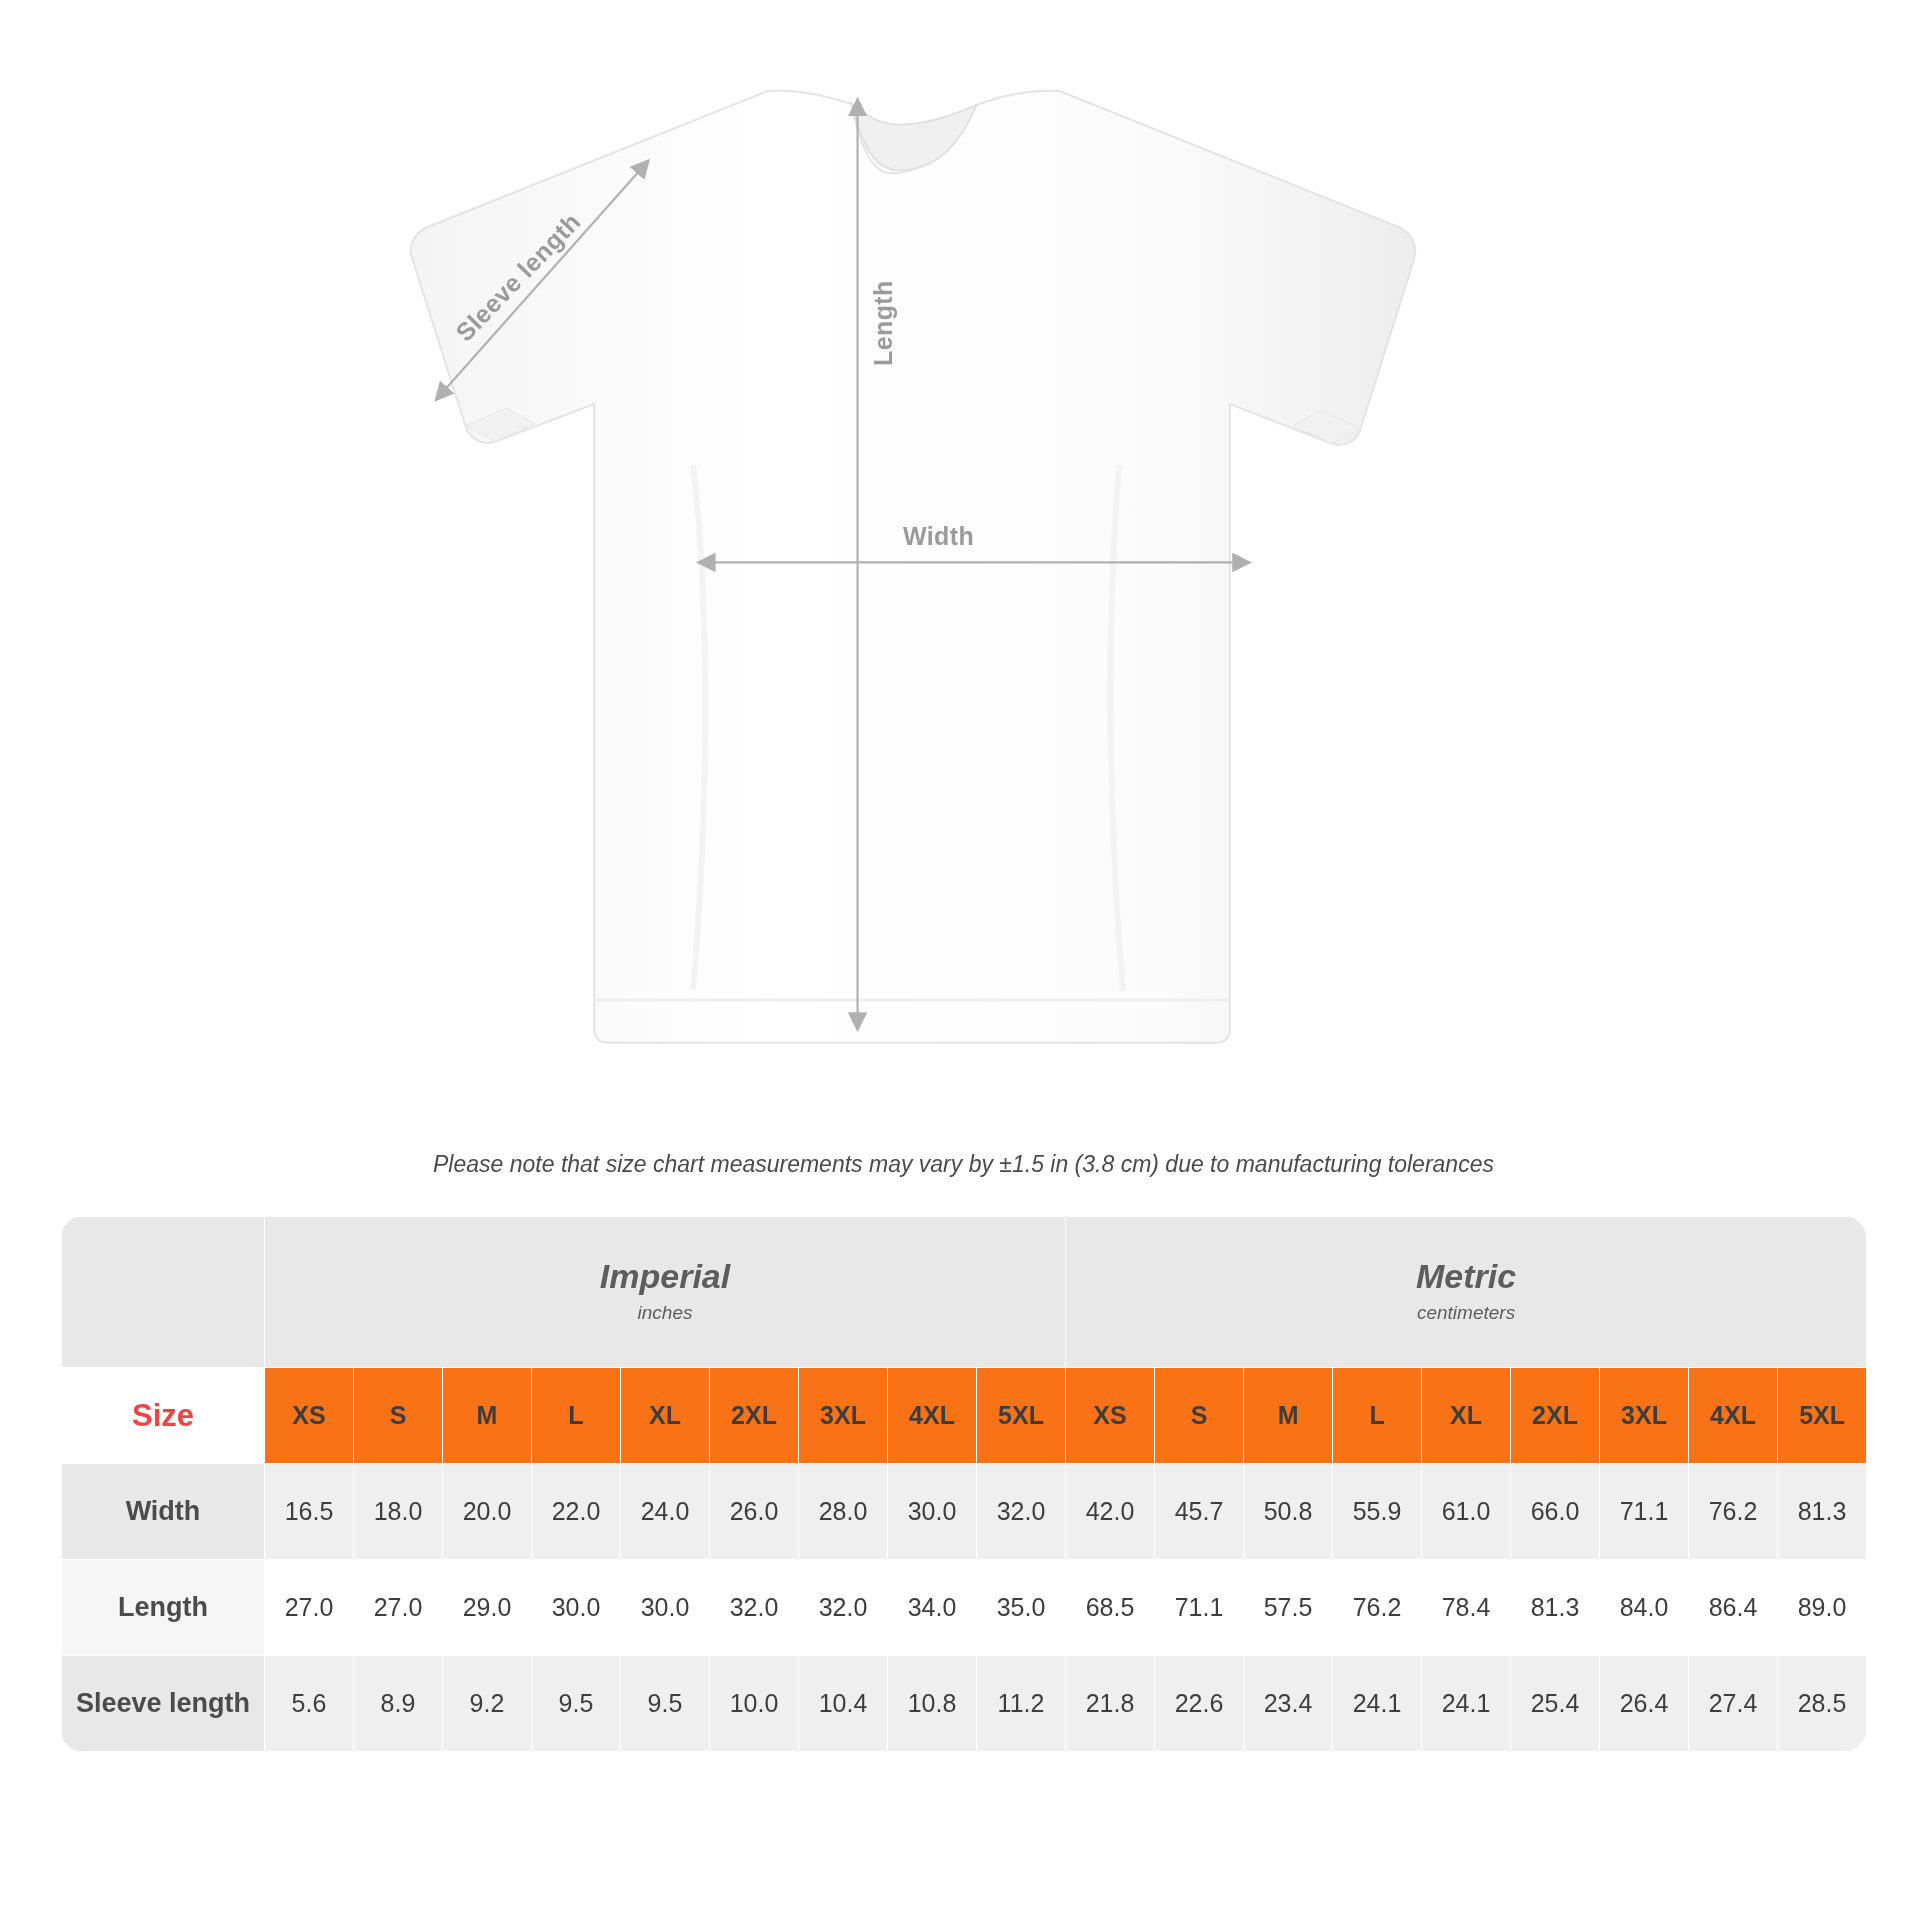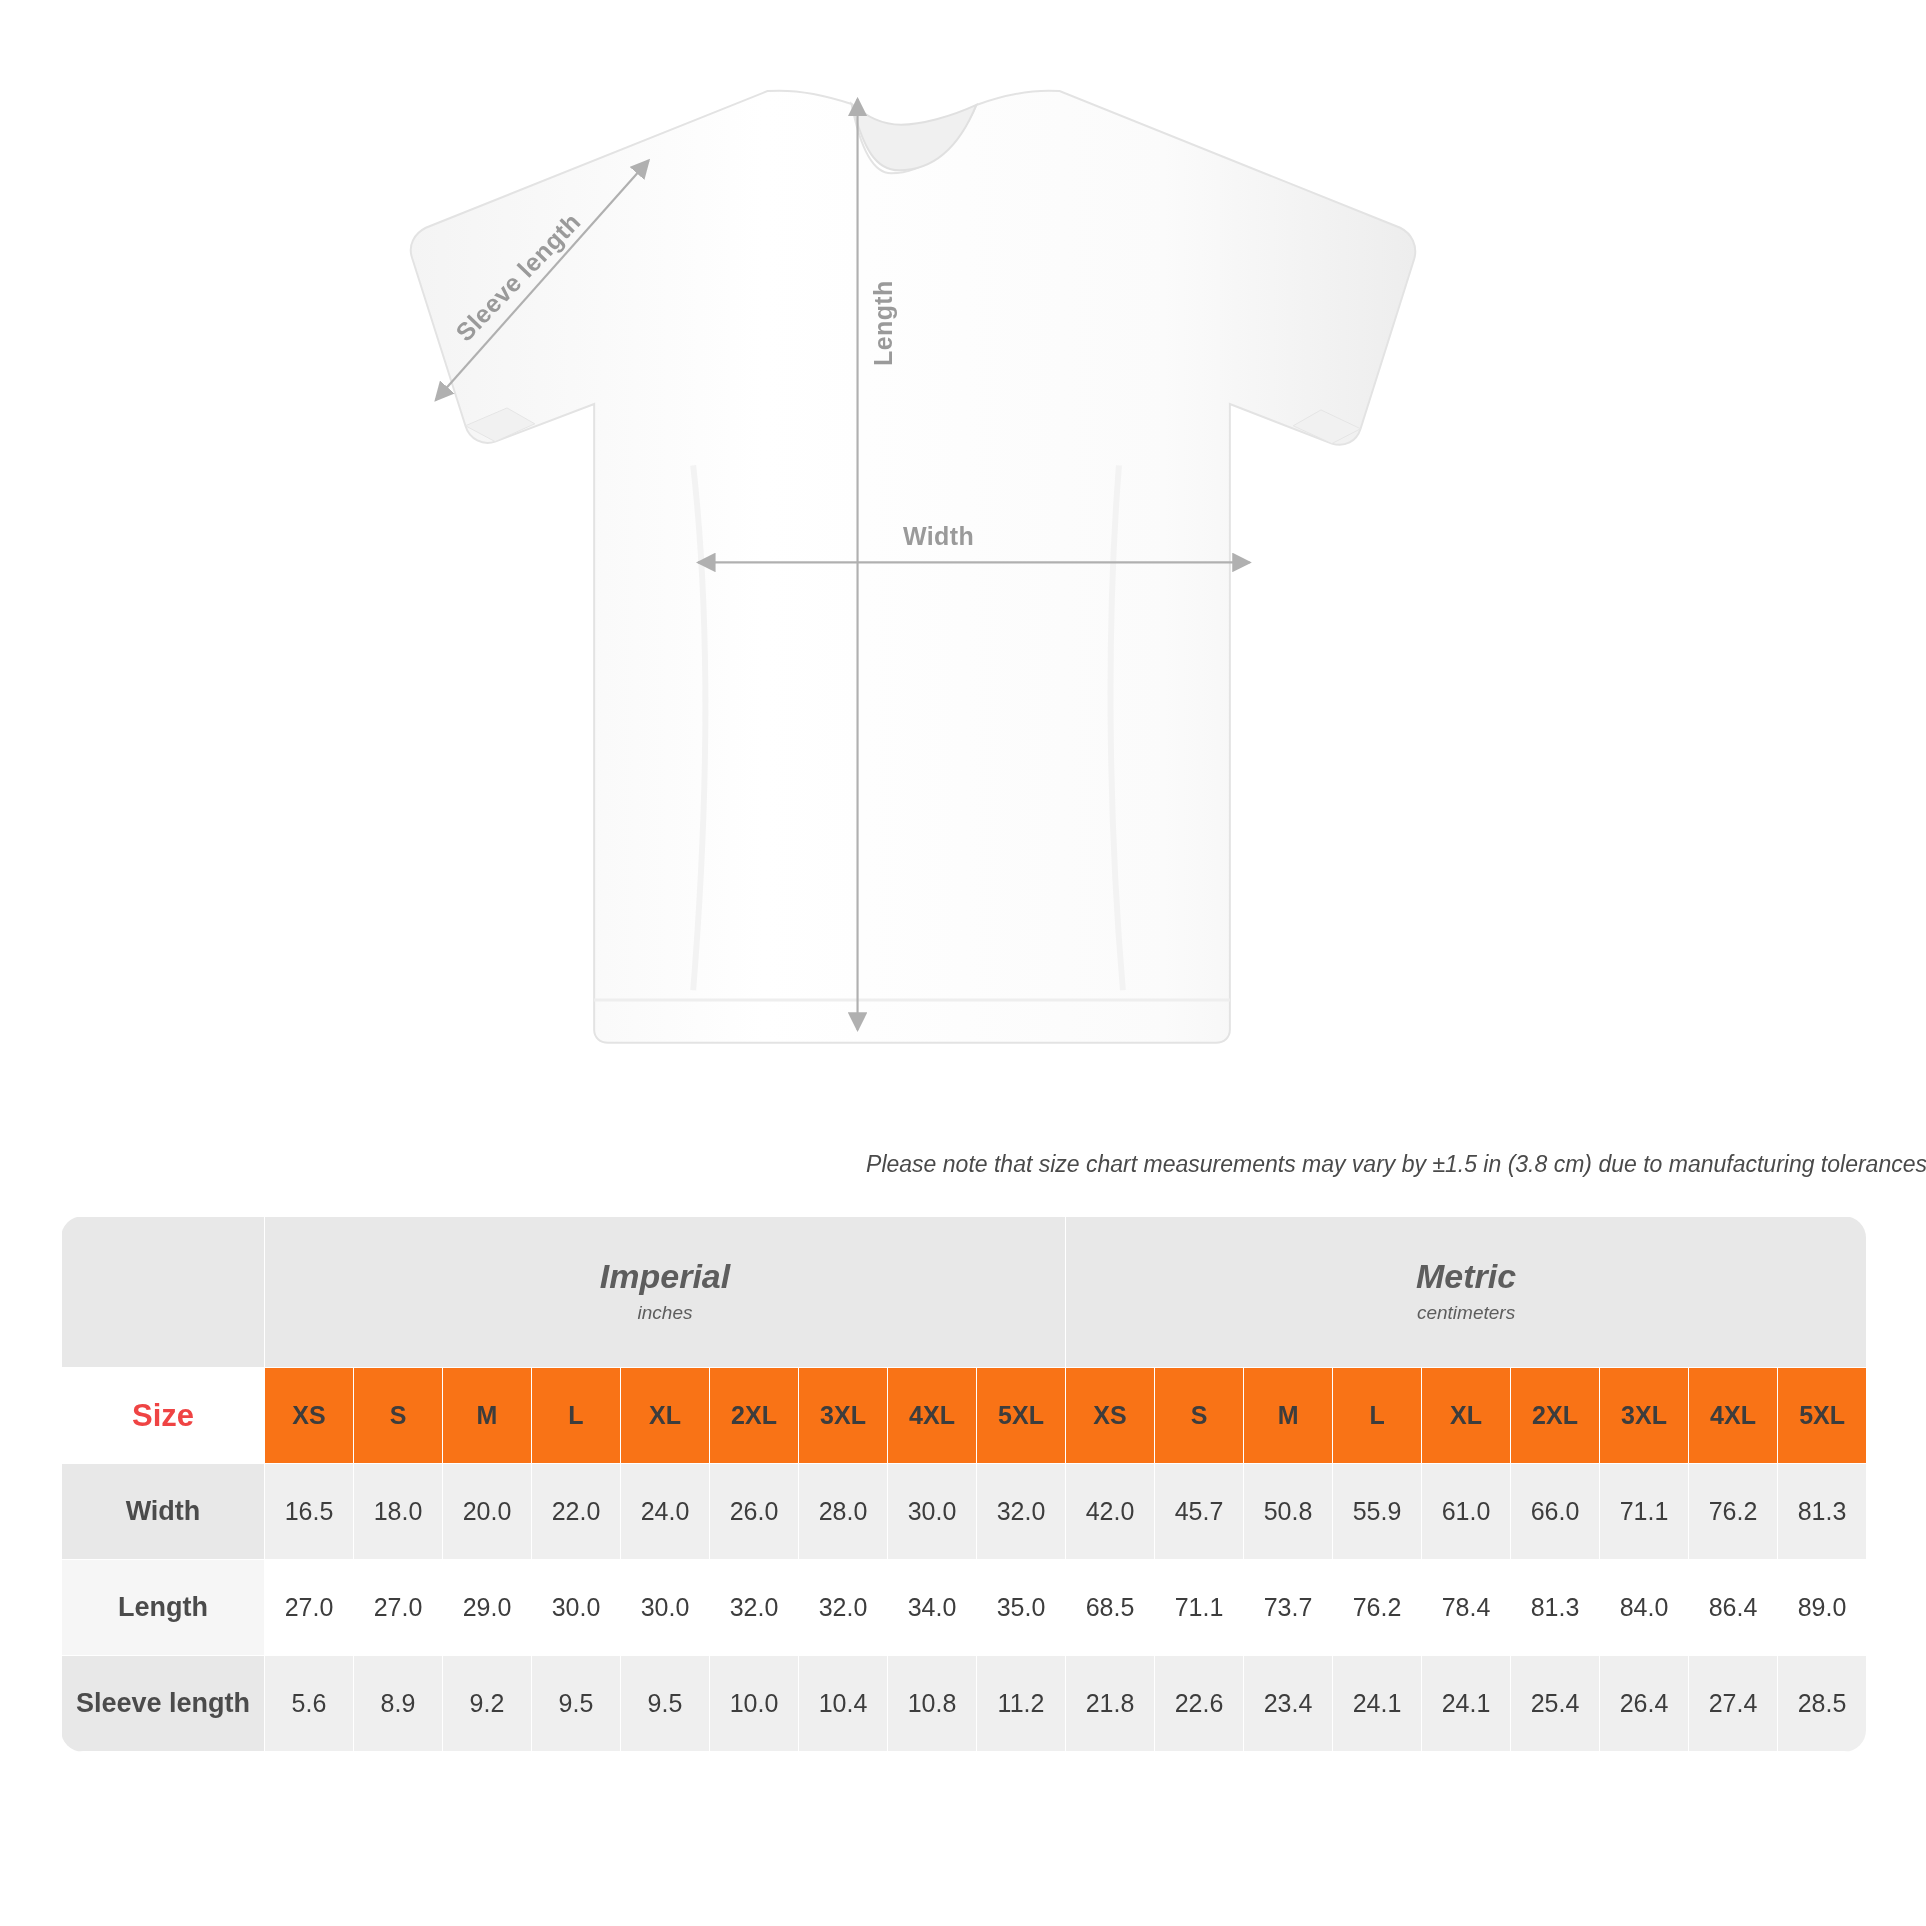--- a/index.html
+++ b/index.html
@@ -63,21 +63,20 @@
     font-size: 40px;
     font-weight: bold;
     color: #262626;
     margin: 0 0 22px 0;
   }
   .chart-note {
     font-size: 23px;
     font-style: italic;
     color: #4a4a4a;
     margin: 0;
-    text-align: right;
   }
 
   
   .table-wrap {
     margin: 38px 61px 0 61px;
     border-radius: 22px;
     overflow: hidden;
   }
   table.size-table {
     border-collapse: collapse;
@@ -281,21 +280,21 @@
         <td>27.0</td>
         <td>29.0</td>
         <td>30.0</td>
         <td>30.0</td>
         <td>32.0</td>
         <td>32.0</td>
         <td>34.0</td>
         <td>35.0</td>
         <td>68.5</td>
         <td>71.1</td>
-        <td>73.7</td>
+        <td>57.5</td>
         <td>76.2</td>
         <td>78.4</td>
         <td>81.3</td>
         <td>84.0</td>
         <td>86.4</td>
         <td>89.0</td>
       </tr>
 
       <tr class="data-row shade">
         <td class="rowhead">Sleeve length</td>

